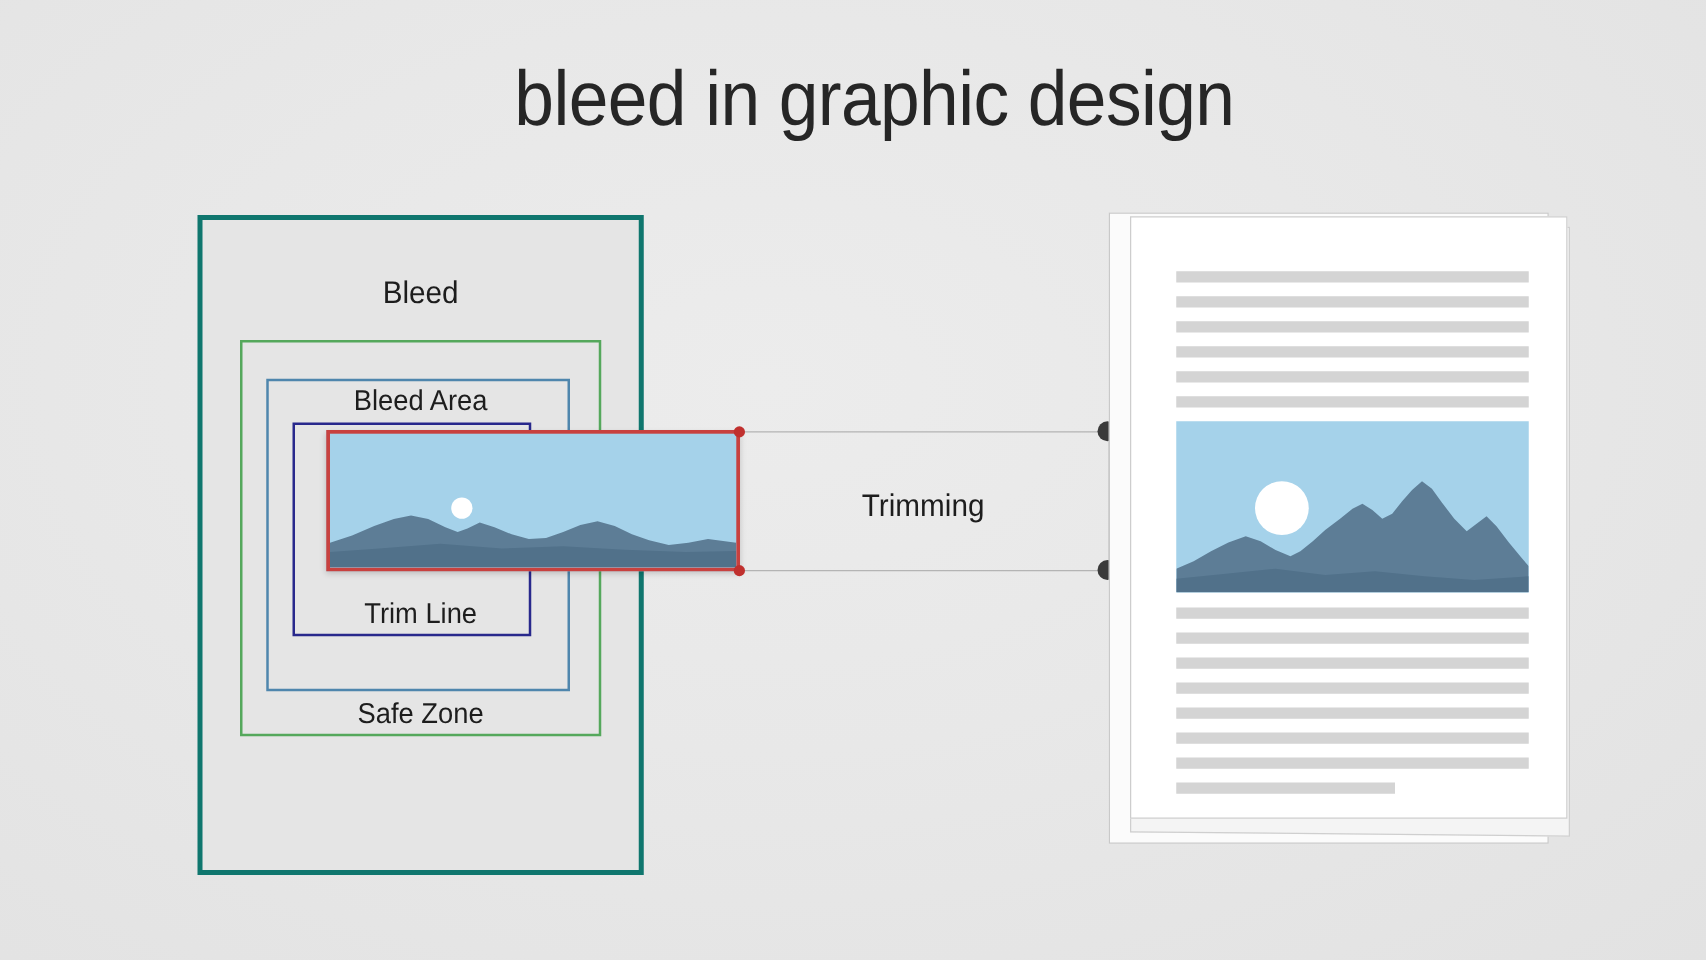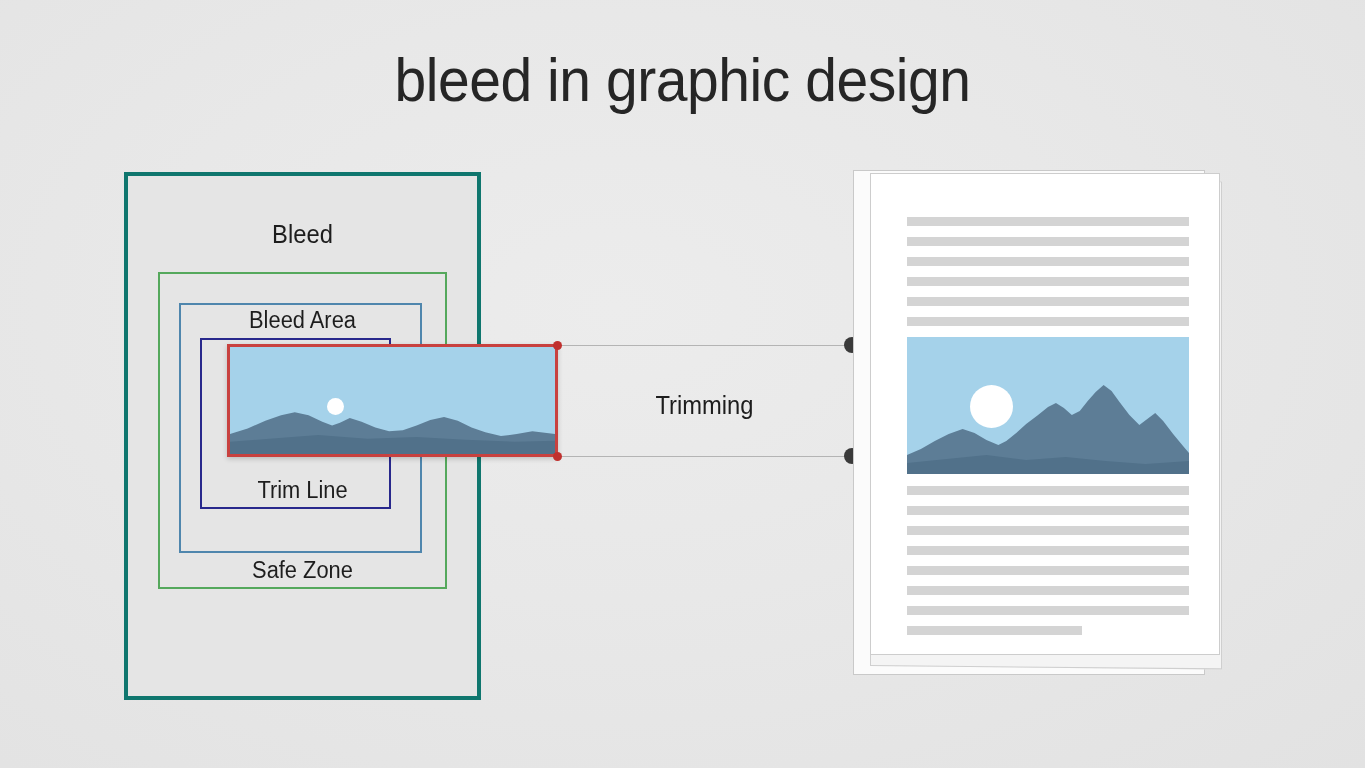--- a/index.html
+++ b/index.html
@@ -10,20 +10,21 @@
     width: 1365px;
     height: 768px;
     overflow: hidden;
     background: radial-gradient(ellipse at 45% 40%, #ececec 0%, #e8e8e8 45%, #e2e2e2 100%);
     font-family: "Liberation Sans", sans-serif;
     position: relative;
   }
   .stage {
     position: absolute;
     inset: 0;
+    margin-left: 34px;
   }
 
   
   .title {
     position: absolute;
     left: 0;
     right: 0;
     top: 44px;
     text-align: center;
     font-size: 62px;

